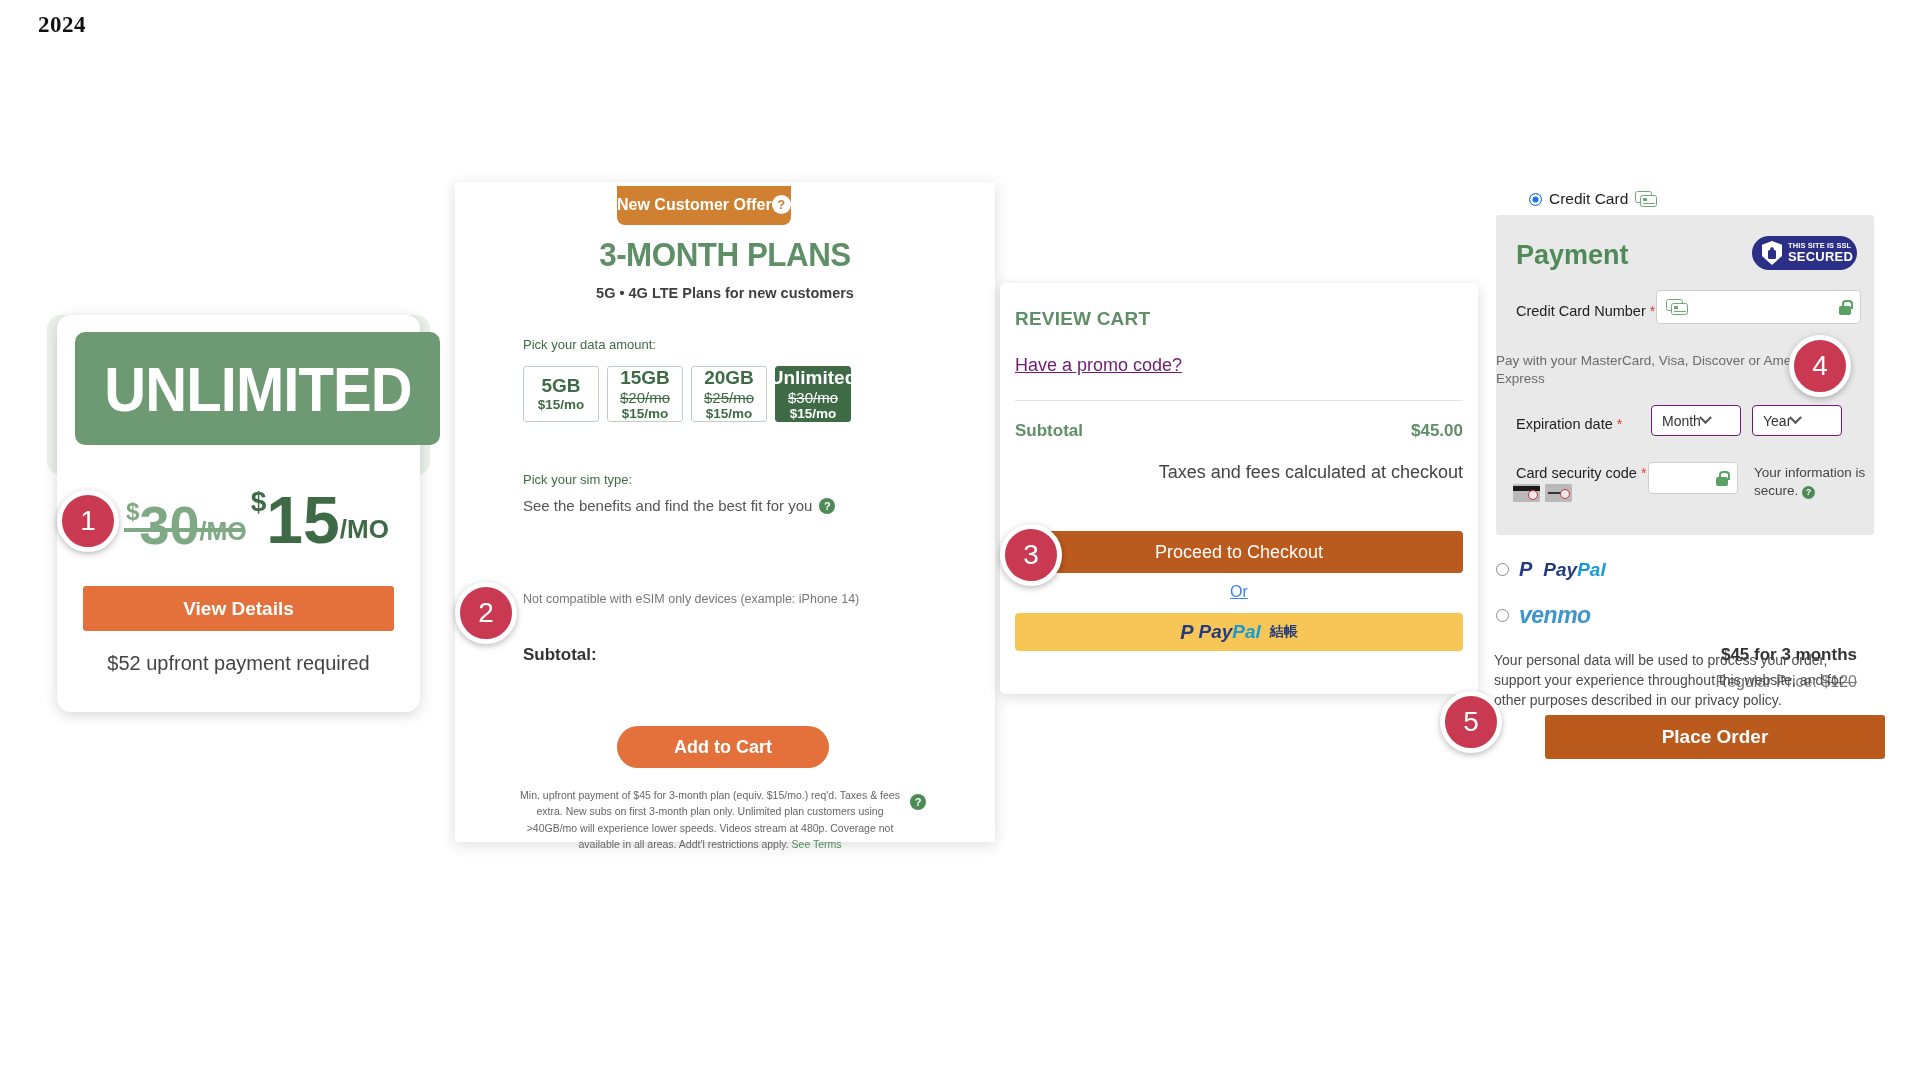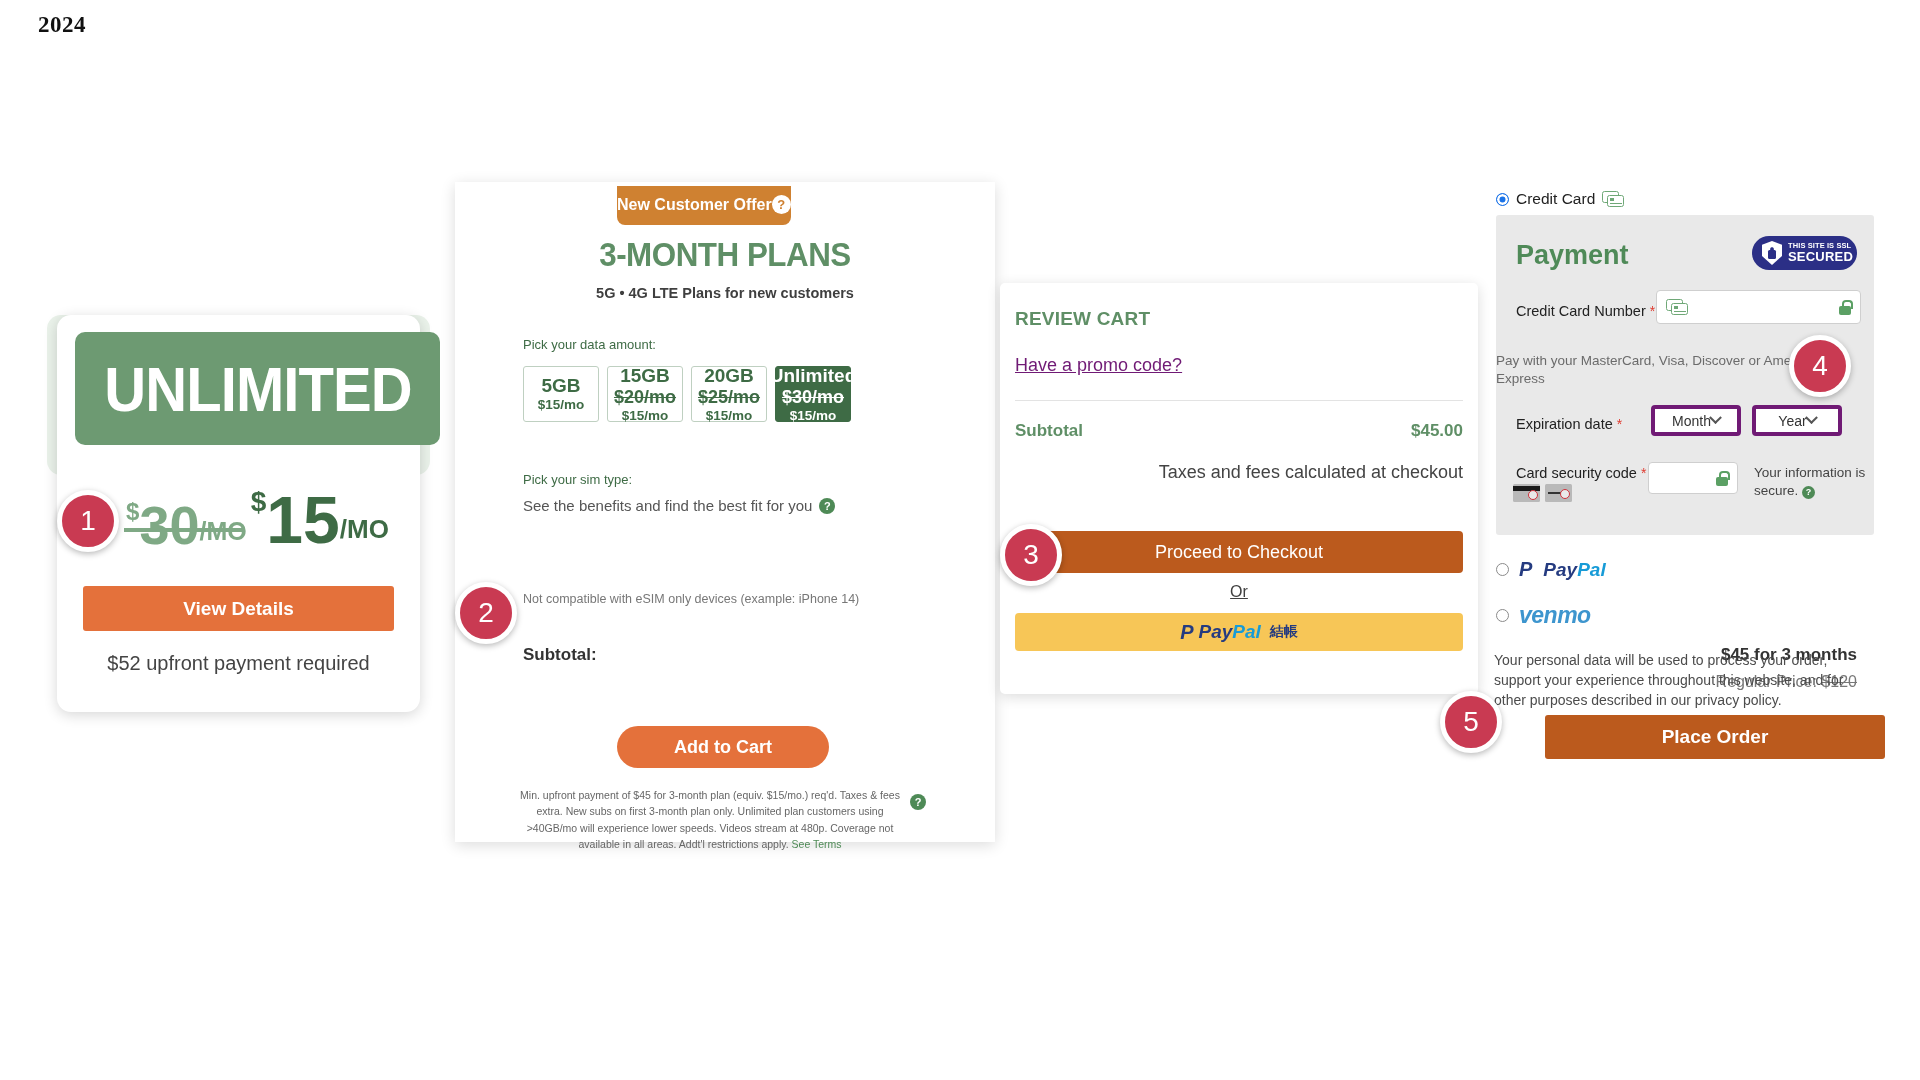--- a/index.html
+++ b/index.html
@@ -116,21 +116,21 @@
     width: 76px; height: 56px; border: 1px solid #bfd0c1; border-radius: 3px;
     display: flex; flex-direction: column; align-items: center; justify-content: center;
     color: #3e6b45; cursor: pointer; background: #fff;
   }
   .data-box.selected { background: #3e6b45; border-color: #3e6b45; color: #fff; }
   .data-box .gb {
     font-size: 19px; font-weight: 700;
     font-family: "Liberation Sans Narrow","Liberation Sans",sans-serif;
   }
   .data-box .was {
-    font-size: 18px; font-weight: 700; text-decoration: line-through;
+    font-size: 15px; font-weight: 400; text-decoration: line-through;
     line-height: 1.15;
   }
   .data-box .now { font-size: 13.5px; font-weight: 700; line-height: 1.15; }
 
   .sim-row { position: absolute; left: 523px; top: 520px; display: flex; gap: 12px; }
   .sim-box {
     width: 164px; height: 52px; border-radius: 3px; cursor: pointer;
     display: flex; flex-direction: column; align-items: center; justify-content: center;
     border: 1px solid #bfd0c1; background: #fff; color: #3e6b45;
   }
@@ -168,37 +168,37 @@
   .p3-promo { position: absolute; left: 1015px; top: 355px; font-size: 18px; color: #701a75; text-decoration: underline; cursor: pointer; }
   .p3-rule  { position: absolute; left: 1015px; top: 400px; width: 448px; height: 1px; background: #e3e3e3; }
   .p3-sublabel { position: absolute; left: 1015px; top: 421px; font-size: 17px; font-weight: 700; color: #5f8f66; }
   .p3-subval-r { position: absolute; left: 1390px; top: 421px; width: 73px; text-align: right; font-size: 17px; font-weight: 700; color: #5f8f66; }
   .p3-taxes    { position: absolute; left: 1015px; top: 462px; width: 448px; text-align: right; font-size: 18px; color: #444; }
   .p3-checkout {
     position: absolute; left: 1015px; top: 531px; width: 448px; height: 42px;
     background: #bb5a1d; color: #fff; border: none; border-radius: 4px;
     font-size: 18px; cursor: pointer;
   }
-  .p3-or { position: absolute; left: 1015px; top: 583px; width: 448px; text-align: center; font-size: 16px; color: #404040; text-decoration: underline; }
+  .p3-or { position: absolute; left: 1015px; top: 583px; width: 448px; text-align: center; font-size: 16px; color: #3b82f6; text-decoration: underline; }
   .p3-paypal {
     position: absolute; left: 1015px; top: 613px; width: 448px; height: 38px;
     background: #f7c657; border: none; border-radius: 4px; cursor: pointer;
     display: flex; align-items: center; justify-content: center; gap: 4px;
   }
   .pp-logo { display: inline-flex; align-items: center; font-size: 19px; font-weight: 700; font-style: italic; }
   .pp-logo .pay { color: #253b80; }
   .pp-logo .pal { color: #179bd7; }
   .pp-p {
     color: #253b80; font-size: 20px; font-weight: 700; font-style: italic;
     margin-right: 3px; letter-spacing: -2px;
   }
   .pp-cn { color: #253b80; font-size: 14px; font-weight: 700; margin-left: 5px; font-style: normal;}
 
   
-  .p4-radio-row { position: absolute; left: 1496px; top: 190px; display:flex; align-items:center; gap:7px; }
+  .p4-radio-row { position: absolute; left: 1529px; top: 190px; display:flex; align-items:center; gap:7px; }
   .radio {
     width: 13px; height: 13px; border-radius: 50%; border: 1px solid #8b8b8b;
     background: #fff; display:inline-block; position: relative; flex: none; cursor: pointer;
   }
   .radio.on { border-color: #1a73e8; background: #1a73e8; box-shadow: inset 0 0 0 2.5px #fff; }
   .p4-radio-row .lbl { font-size: 15.5px; color: #222; }
 
   .card-glyph {
     display:inline-block; width: 22px; height: 16px; position: relative; flex:none;
   }
@@ -258,22 +258,22 @@
   }
   .lock::before {
     content:''; position:absolute; left:2.5px; top:0; width:7px; height:7px;
     border: 2px solid #5ba064; border-bottom: none; border-radius: 4px 4px 0 0;
   }
   .p4-paywith {
     position: absolute; left: 1496px; top: 352px; width: 368px;
     font-size: 13.5px; color: #6b6b6b; line-height: 1.35;
   }
   .sel {
-    position: absolute; background: #fff; border: 4px solid #701a75; border-radius: 4px;
-    display: flex; align-items: center; justify-content: center;
+    position: absolute; background: #fff; border: 1px solid #701a75; border-radius: 4px;
+    display: flex; align-items: center; justify-content: flex-start;
     padding: 0 10px; font-size: 14px; color: #333; cursor: pointer;
   }
   .chev { width: 9px; height: 9px; border-right: 2px solid #555; border-bottom: 2px solid #555;
           transform: rotate(45deg) translate(-2px,-2px); }
   .cvv-imgs { position: absolute; left: 1513px; top: 484px; display: flex; gap: 5px; }
   .cvv-card { width: 27px; height: 18px; background: #b9b9b9; position: relative; border-radius: 1.5px; }
   .cvv-card.a::before { content:''; position:absolute; left:0; top:2px; width:100%; height:5px; background:#1a1a1a; }
   .cvv-card.a::after  { content:''; position:absolute; right:2px; bottom:2px; width:8px; height:8px;
                         border:1.6px solid #d0323c; border-radius:50%; background:#e9e9e9; }
   .cvv-card.b::before { content:''; position:absolute; left:3px; top:8px; width:13px; height:1.8px; background:#333; }

